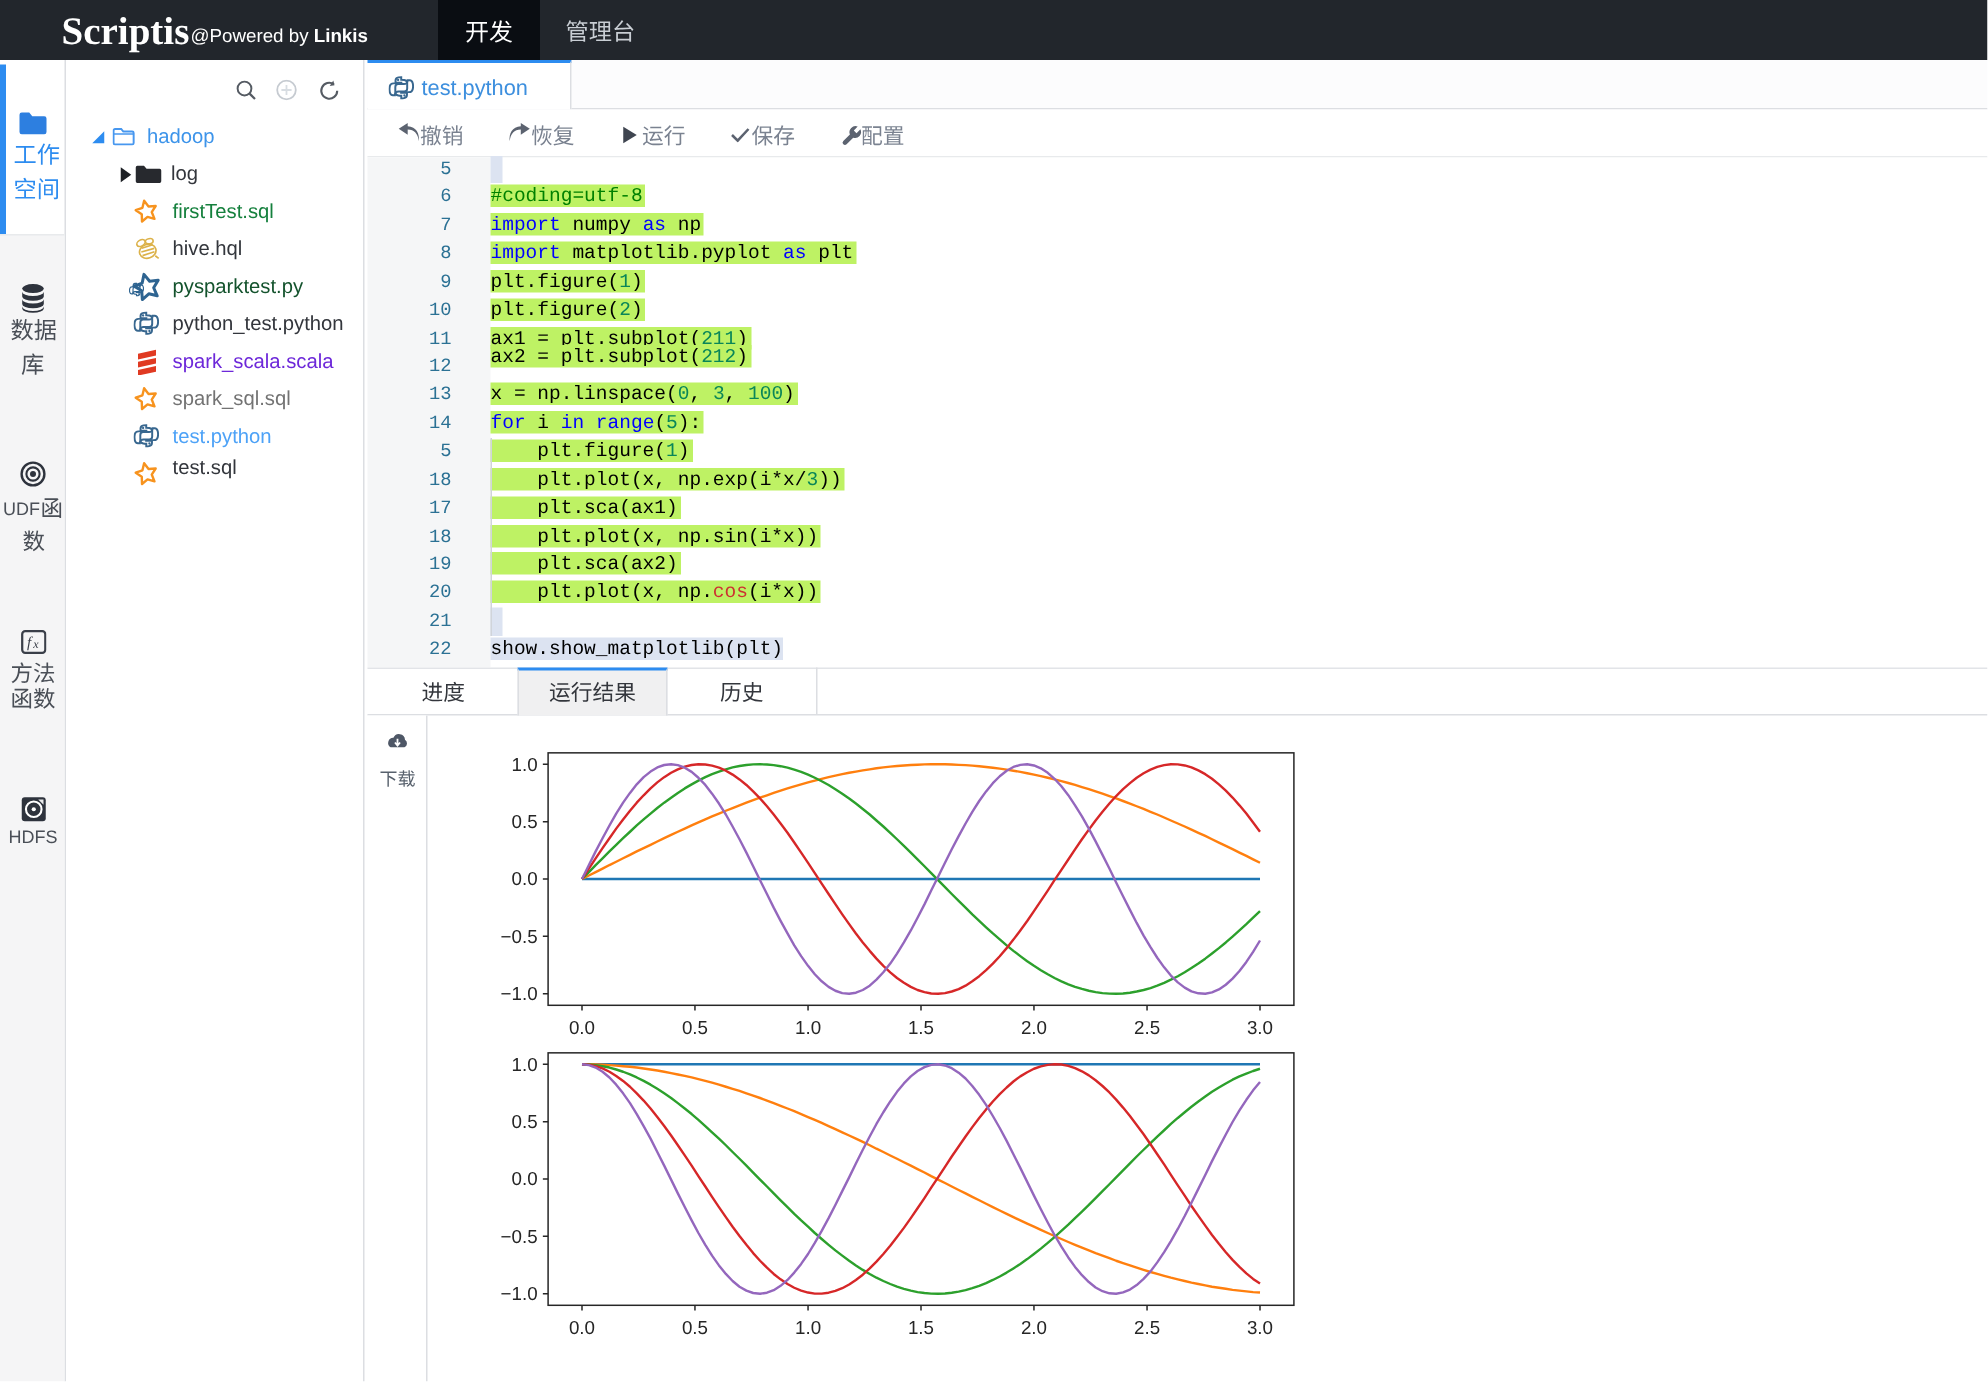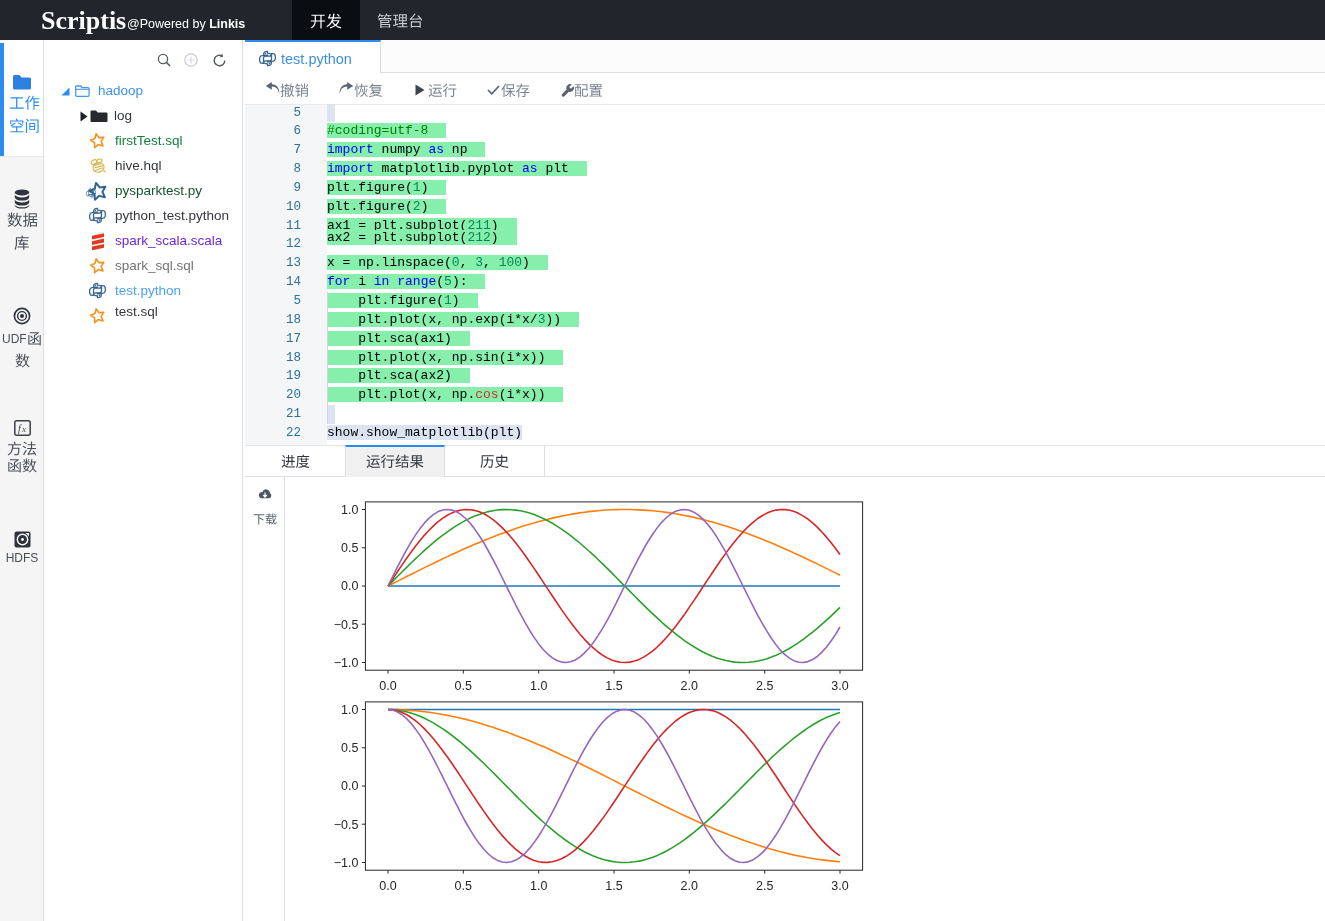--- a/index.html
+++ b/index.html
@@ -6,21 +6,21 @@
 #app{position:relative;width:1325px;height:799px}
 .abs{position:absolute}
 .ck{display:block;fill:#4e5359}
 
 .code i{color:#0000ff;font-style:normal}
 .code b{color:#098658;font-weight:normal}
 .code u{color:#008000;text-decoration:none}
 .code s{color:#cd3131;text-decoration:none}
 .ln{position:absolute;left:245px;width:56px;text-align:right;font:12.5px "Liberation Mono",monospace;color:#2b7194;height:18.85px;line-height:18.85px}
 .code{position:absolute;left:327px;font:13px "Liberation Mono",monospace;color:#000;white-space:pre;height:18.85px;line-height:18.85px}
-.sel{background:#86efac;padding-right:18px}
+.sel{background:#bef264;padding-right:2px}
 .sel0{background:#dce3f1;padding-right:0}
 </style></head><body>
 <div id="app">
 <svg width="0" height="0" style="position:absolute">
       <defs>
         <path id="u5F00" d="M649 177V462H369V419V177ZM52 462V534H288C274 671 223 805 54 908C74 921 101 946 114 964C299 847 351 691 365 534H649V961H726V534H949V462H726V177H918V105H89V177H293V419L292 462Z"></path>
         <path id="u53D1" d="M673 90C716 136 773 200 801 238L860 197C832 161 774 99 731 54ZM144 357C154 346 188 340 251 340H391C325 548 214 712 30 823C49 836 76 865 86 881C216 801 311 699 381 575C421 650 471 715 531 770C445 831 344 873 240 898C254 914 272 942 280 962C392 931 498 885 589 819C680 886 789 934 917 963C928 942 948 912 964 896C842 873 736 830 648 772C735 695 803 595 844 467L793 443L779 447H441C454 413 467 377 477 340H930L931 268H497C513 199 526 127 537 50L453 36C443 118 429 195 411 268H229C257 215 285 148 303 83L223 68C206 145 167 226 156 246C144 268 133 283 119 286C128 304 140 341 144 357ZM588 726C520 668 466 599 427 519H742C706 601 652 669 588 726Z"></path>
         <path id="u7BA1" d="M211 442V961H287V927H771V959H845V712H287V643H792V442ZM771 868H287V771H771ZM440 257C451 277 462 300 471 321H101V486H174V380H839V486H915V321H548C539 296 522 266 507 243ZM287 500H719V586H287ZM167 36C142 123 98 208 43 264C62 273 93 290 108 300C137 267 164 224 189 177H258C280 214 302 259 311 288L375 266C367 242 350 208 331 177H484V122H214C224 98 233 74 240 50ZM590 38C572 111 537 181 492 229C510 238 541 254 554 264C575 240 595 211 612 178H683C713 215 742 262 755 291L816 264C805 240 784 208 761 178H940V122H638C648 99 656 75 663 51Z"></path>
         <path id="u7406" d="M476 340H629V469H476ZM694 340H847V469H694ZM476 152H629V279H476ZM694 152H847V279H694ZM318 858V927H967V858H700V720H933V652H700V534H919V86H407V534H623V652H395V720H623V858ZM35 780 54 856C142 827 257 788 365 752L352 679L242 716V467H343V397H242V178H358V108H46V178H170V397H56V467H170V739C119 755 73 769 35 780Z"></path>
         <path id="u53F0" d="M179 538V959H255V905H741V957H821V538ZM255 832V610H741V832ZM126 454C165 439 224 437 800 406C825 437 846 466 861 492L925 446C873 362 756 239 658 153L599 193C647 236 699 289 745 340L231 364C320 282 410 179 490 69L415 36C336 160 219 287 183 321C149 354 124 375 101 380C110 400 122 438 126 454Z"></path>

